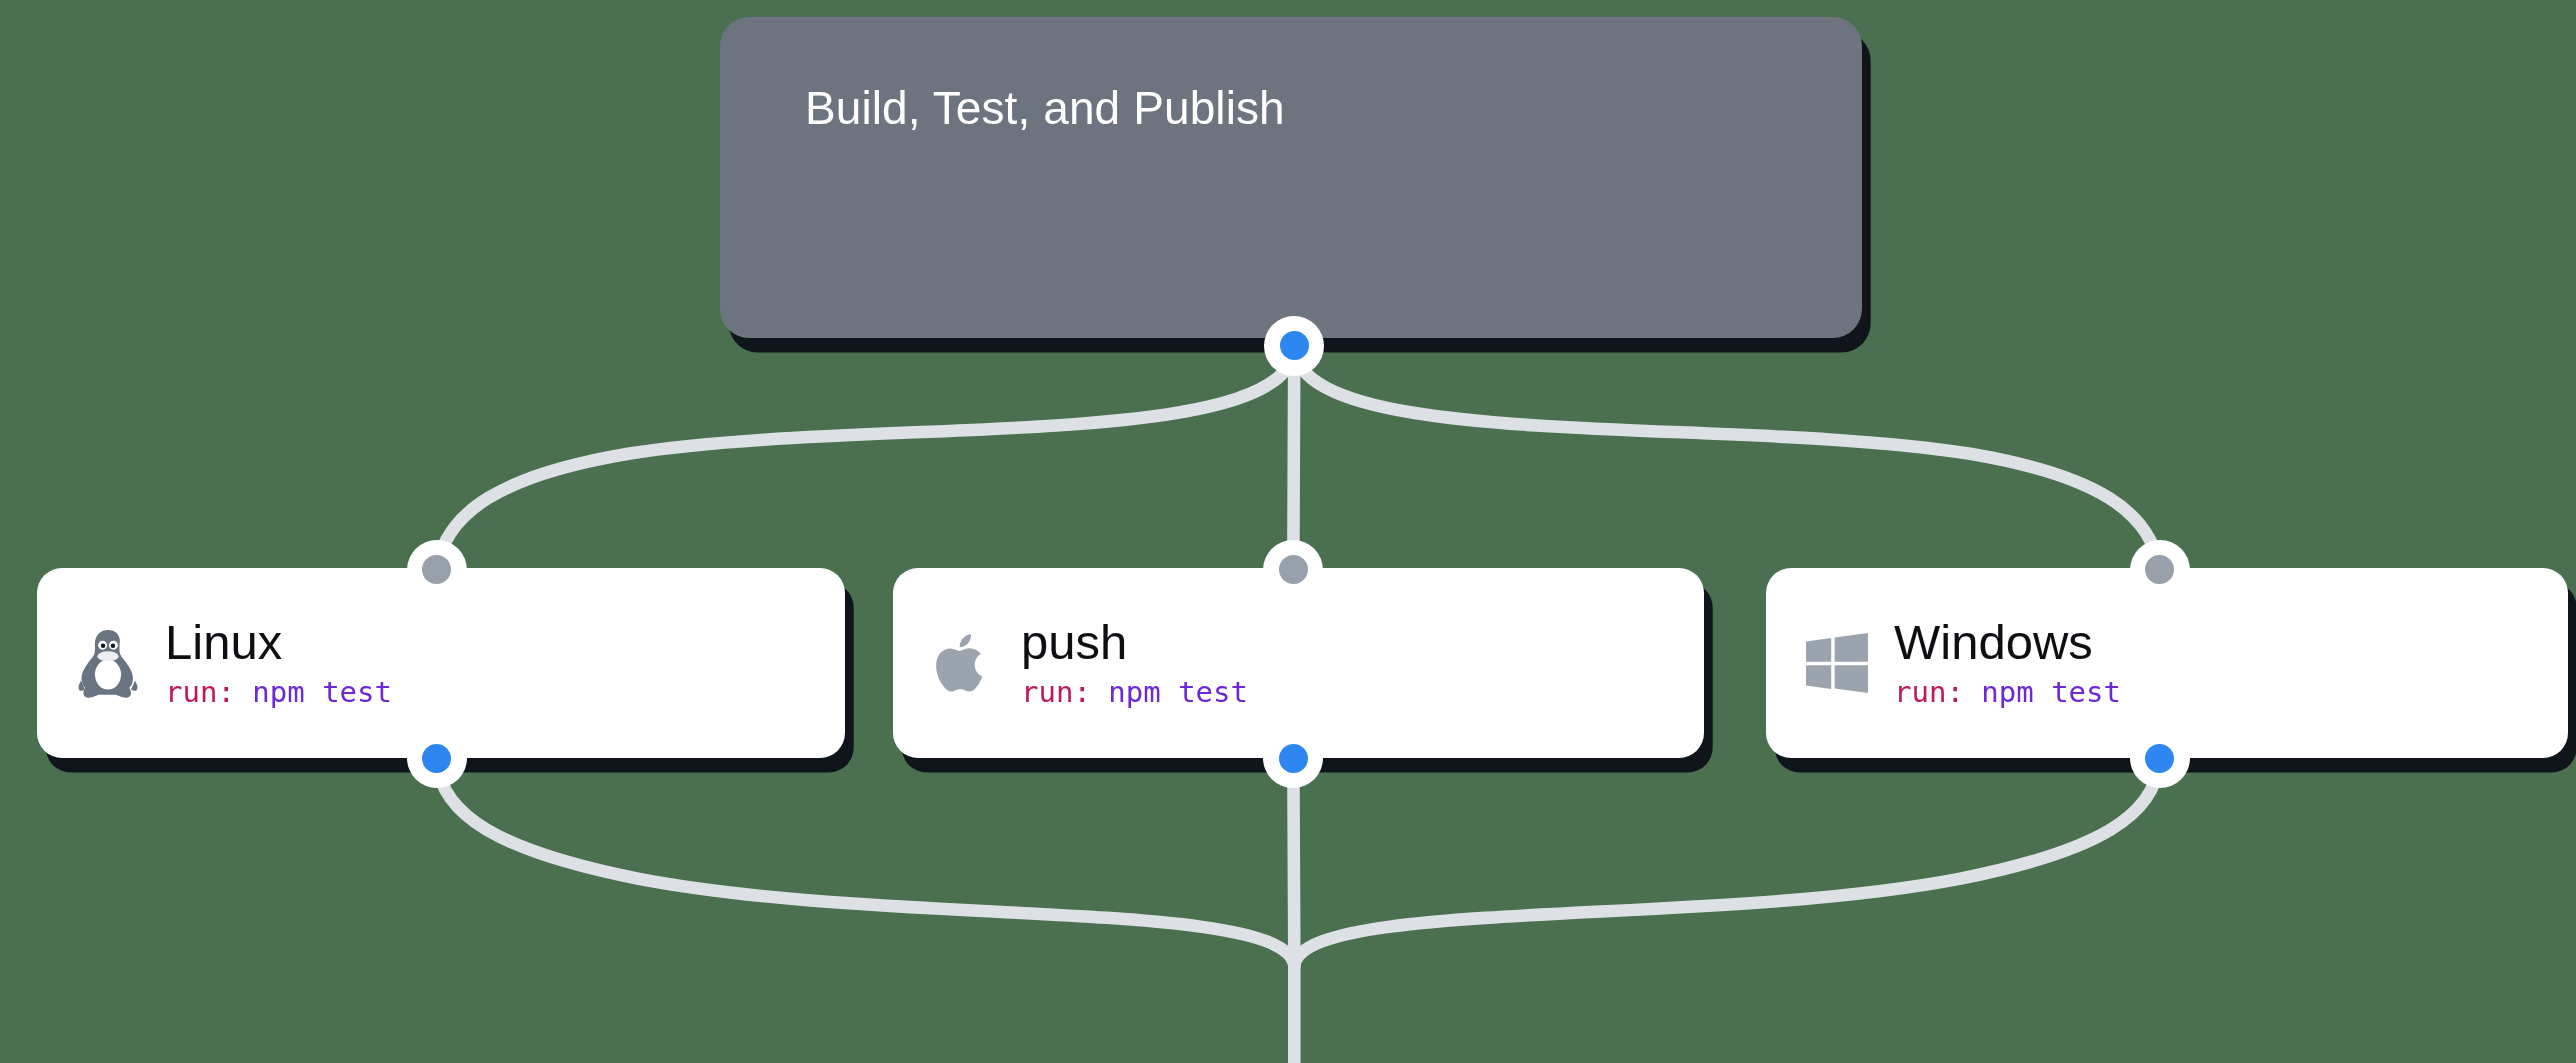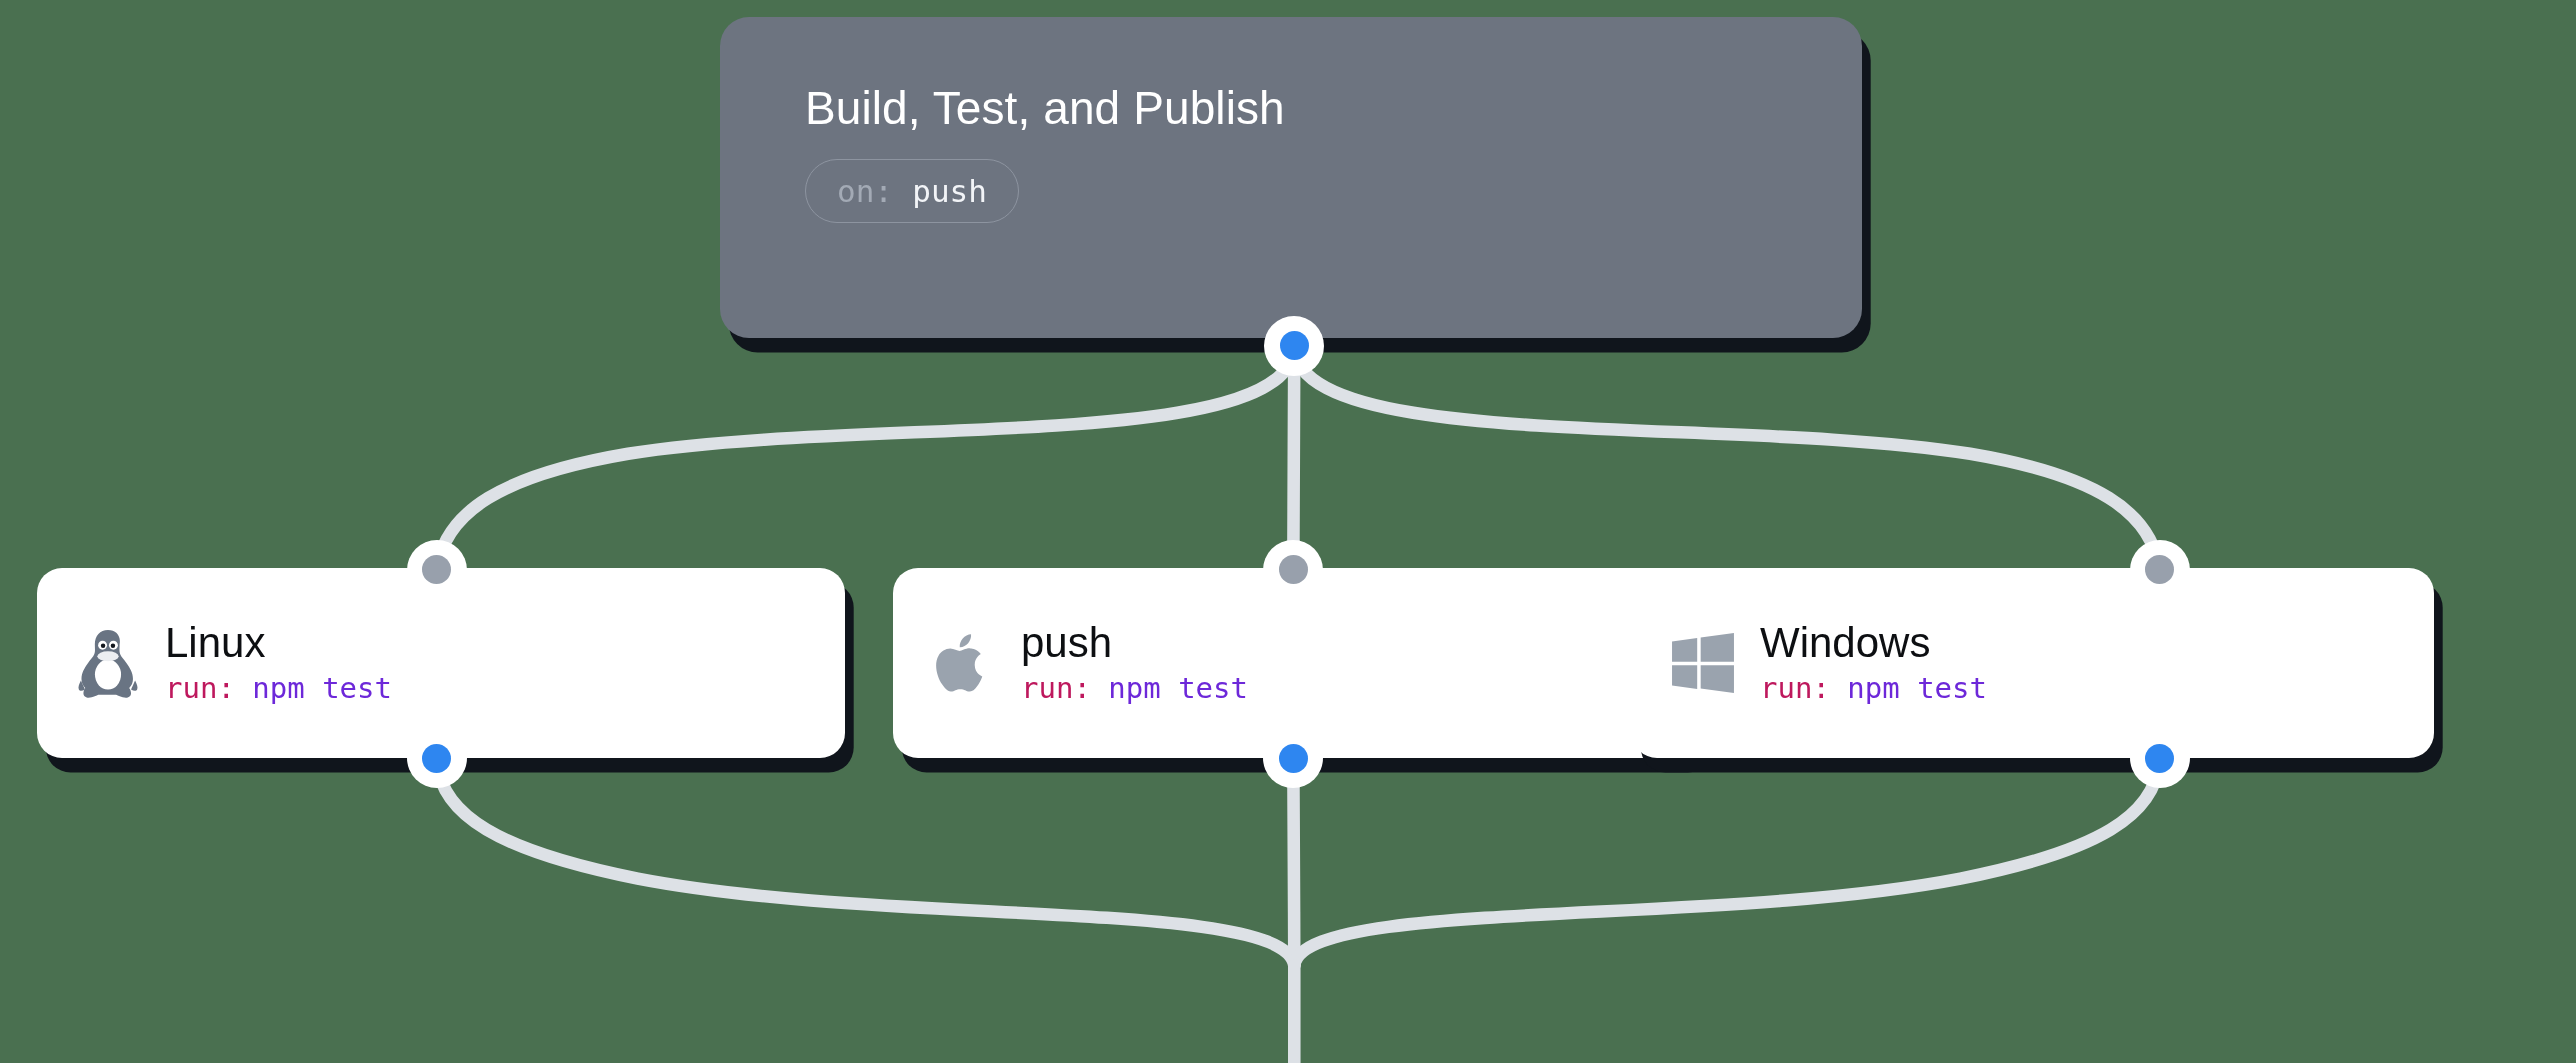--- a/index.html
+++ b/index.html
@@ -81,36 +81,36 @@
     top: 568px;
     height: 190px;
     background: #ffffff;
     border-radius: 25px;
     box-shadow: 8.7px 14.5px 0 0 #10151c;
     display: flex;
     align-items: center;
   }
   .job-linux   { left: 37px;   width: 808px; }
   .job-macos   { left: 893px;  width: 811px; }
-  .job-windows { left: 1632px; width: 802px; }
+  .job-windows { left: 1766px; width: 802px; }
 
   .job-icon {
     width: 64px;
     height: 70px;
     margin-left: 39px;
     margin-right: 25px;
     flex: 0 0 auto;
     display: flex;
     align-items: center;
     justify-content: center;
   }
   .job-text { display: flex; flex-direction: column; }
   .job-title {
     color: #0d0f12;
-    font-size: 42px;
+    font-size: 49px;
     line-height: 1.05;
     white-space: nowrap;
   }
   .job-run {
     margin-top: 7.7px;
     font-family: "DejaVu Sans Mono", monospace;
     font-size: 29px;
     white-space: nowrap;
     line-height: 1.1;
   }
@@ -152,24 +152,20 @@
       <path d="M1339,783 C1339,870 1340,930 1340,1000"></path>
 
       <path d="M2236,783 C2236,845 2170,882 2030,910 C1770,960 1350,930 1340,1000"></path>
 
       <path d="M1340,1000 L1340,1101"></path>
     </g>
   </svg>
 
   <div class="node node-trigger">
     <div class="trigger-title">Build, Test, and Publish</div>
-    <div class="trigger-pill">
-      <span class="pill-key">on:</span>
-      <span class="pill-val">push</span>
-    </div>
   </div>
 
   <div class="node node-job job-linux">
     <div class="job-icon">
       <svg width="60" height="70" viewBox="0 0 62 72" xmlns="http://www.w3.org/2000/svg">
         <path fill="#697483" d="M31 2c-8.3 0-13.6 6-13.6 14.6 0 4.6.6 7.3-.5 10.2-1.2 3.1-4 5.6-6.7 9.5-3.4 4.8-6.6 9.9-6.6 16.3 0 3.6 1.3 6.9 3.9 9.3-1.2 1.7-1.9 3.6-1.9 5.4 0 2.3 1.3 3.8 3.4 4.3 2.6.6 5.9-.3 8.3-1.3 2.1-.9 3.3-1.6 4.8-1.6h16.2c1.5 0 2.7.7 4.8 1.6 2.4 1 5.7 1.9 8.3 1.3 2.1-.5 3.4-2 3.4-4.3 0-1.8-.7-3.7-1.9-5.4 2.6-2.4 3.9-5.7 3.9-9.3 0-6.4-3.2-11.5-6.6-16.3-2.7-3.9-5.5-6.4-6.7-9.5-1.1-2.9-.5-5.6-.5-10.2C44.6 8 39.3 2 31 2z"></path>
         <ellipse cx="31" cy="48" rx="13.5" ry="15.5" fill="#ffffff"></ellipse>
         <ellipse cx="31" cy="29" rx="11" ry="5.2" fill="#eceef1"></ellipse>
         <circle cx="25.4" cy="17.6" r="4.6" fill="#ffffff"></circle>
         <circle cx="36.6" cy="17.6" r="4.6" fill="#ffffff"></circle>

